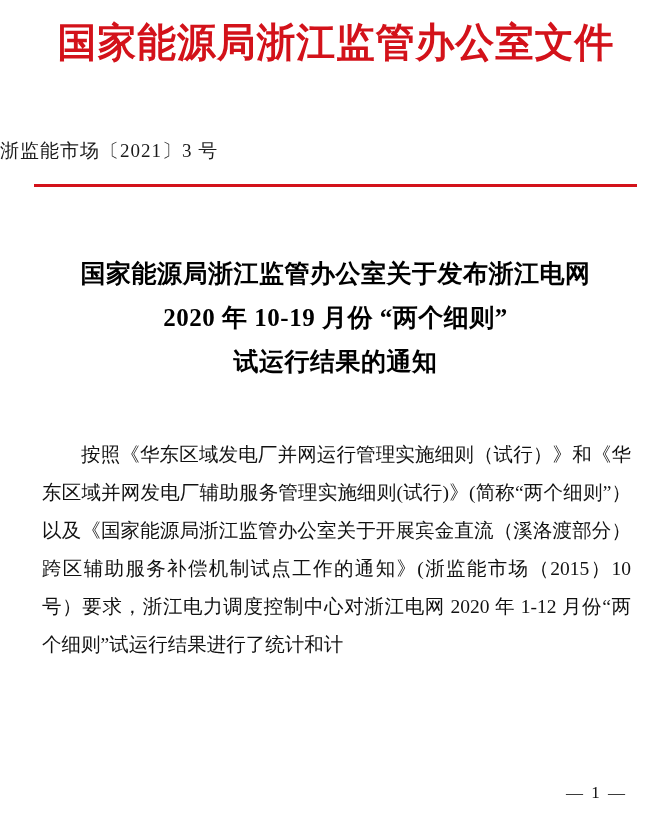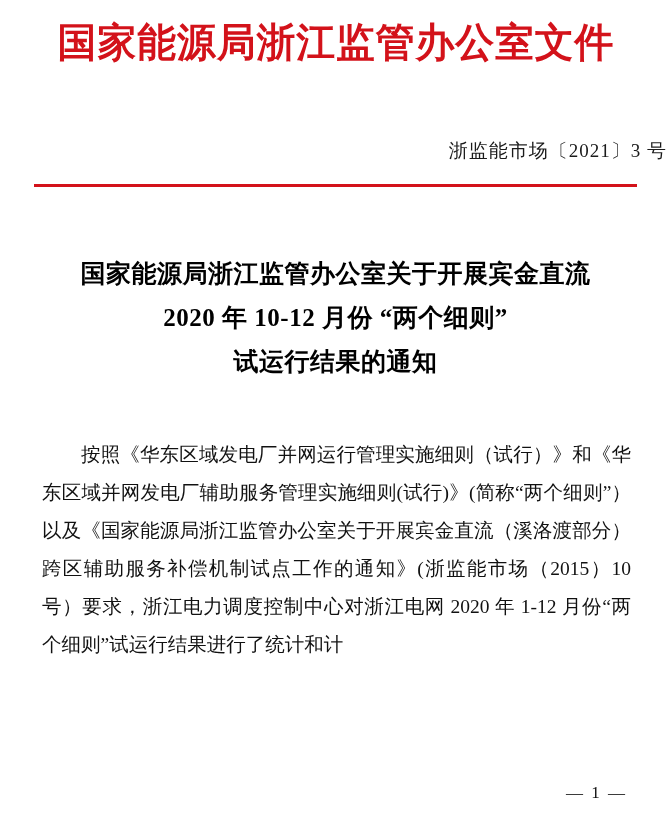--- a/index.html
+++ b/index.html
@@ -44,21 +44,21 @@
     display: inline-block;
     transform: scaleX(0.97);
   }
 
   
   .doc-number {
     position: absolute;
     left: 0;
     right: 4px;
     top: 138px;
-    text-align: right;
+    text-align: left;
     font-size: 19px;
     color: #1a1a1a;
     letter-spacing: 1px;
   }
 
   
   .red-rule {
     position: absolute;
     left: 34px;
     right: 34px;
@@ -125,22 +125,22 @@
 
   <div class="masthead">
     <span class="masthead-title">国家能源局浙江监管办公室文件</span>
   </div>
 
   <div class="doc-number">浙监能市场〔2021〕3 号</div>
 
   <div class="red-rule"></div>
 
   <div class="doc-title">
-    <span class="tline">国家能源局浙江监管办公室关于开展宾金直流</span>
-    <span class="tline">2020 年 10-12 月份 “两个细则”</span>
+    <span class="tline">国家能源局浙江监管办公室关于发布浙江电网</span>
+    <span class="tline">2020 年 10-19 月份 “两个细则”</span>
     <span class="tline">试运行结果的通知</span>
   </div>
 
   <div class="body-block">
     <p class="para">按照《华东区域发电厂并网运行管理实施细则（试行）》和《华东区域并网发电厂辅助服务管理实施细则(试行)》(简称“两个细则”）以及《国家能源局浙江监管办公室关于开展宾金直流（溪洛渡部分）跨区辅助服务补偿机制试点工作的通知》(浙监能市场（2015）10 号）要求，浙江电力调度控制中心对浙江电网 2020 年 1-12 月份“两个细则”试运行结果进行了统计和计</p>
   </div>
 
   <div class="page-number">— 1 —</div>
 
 </div>

